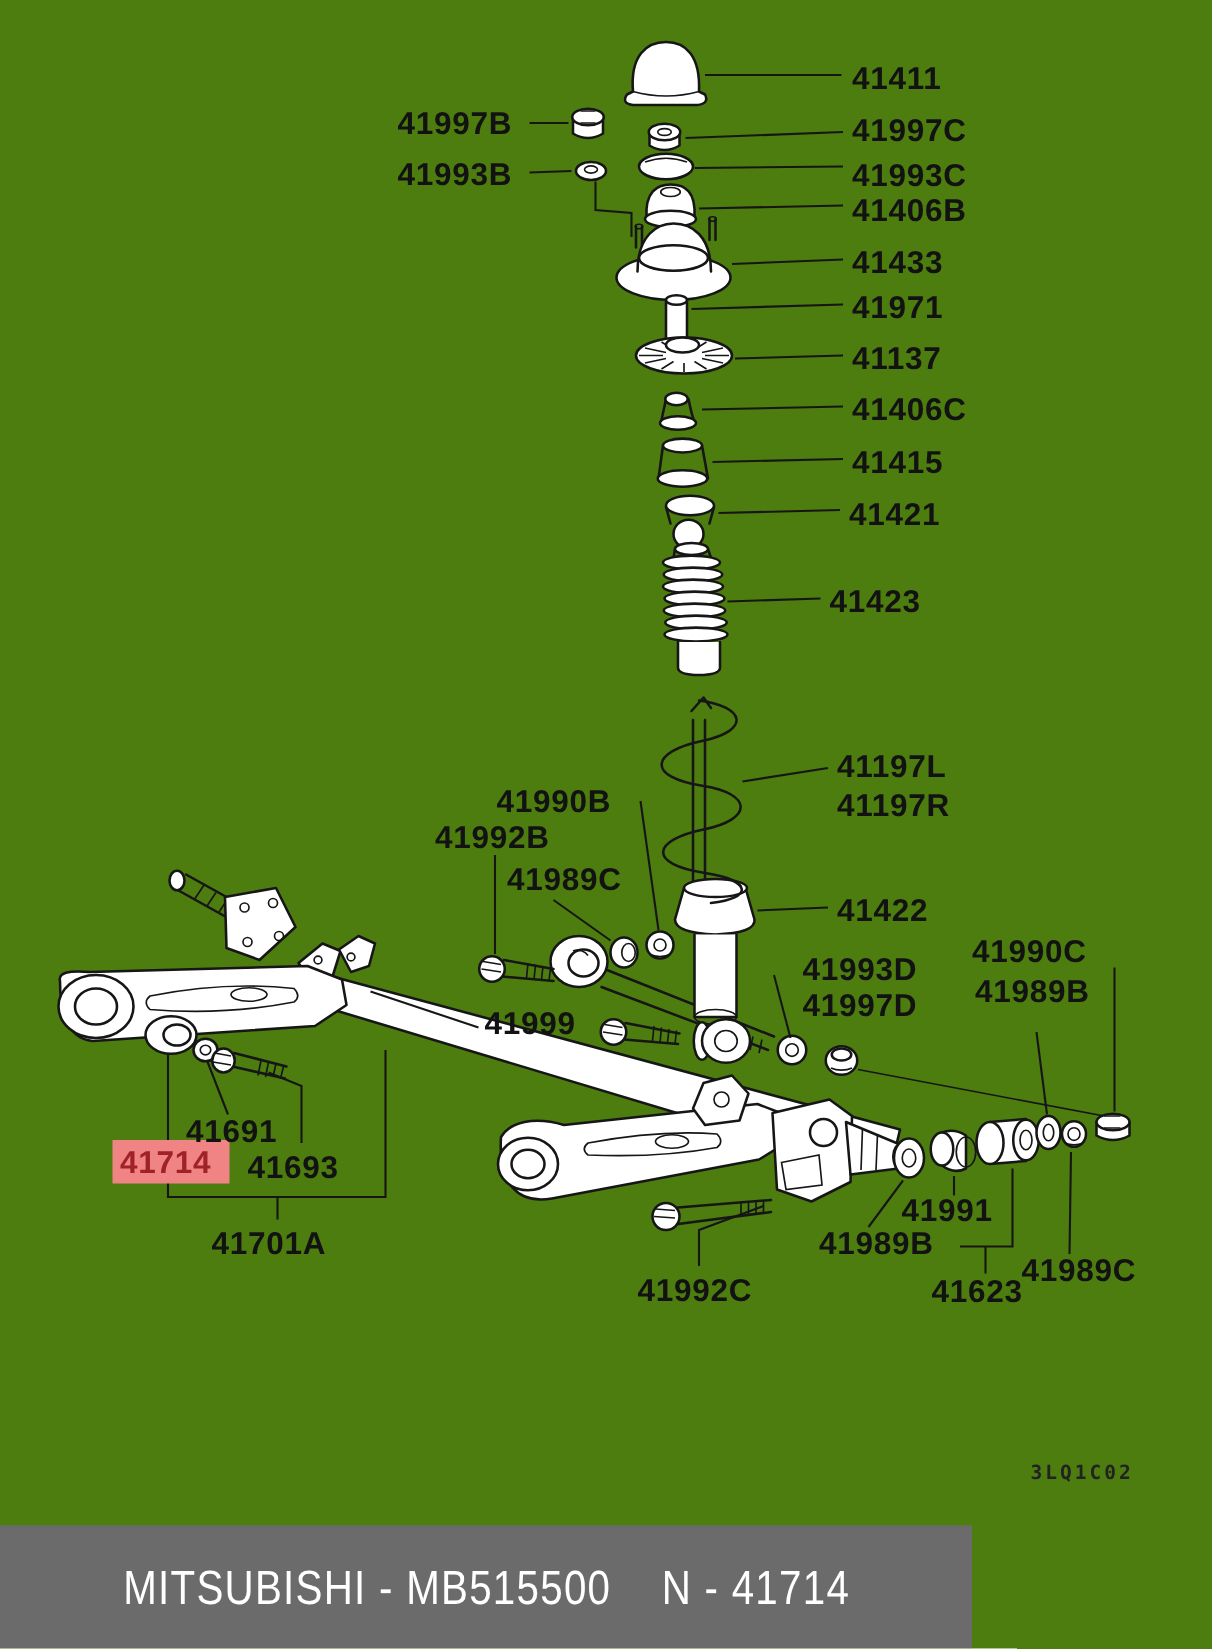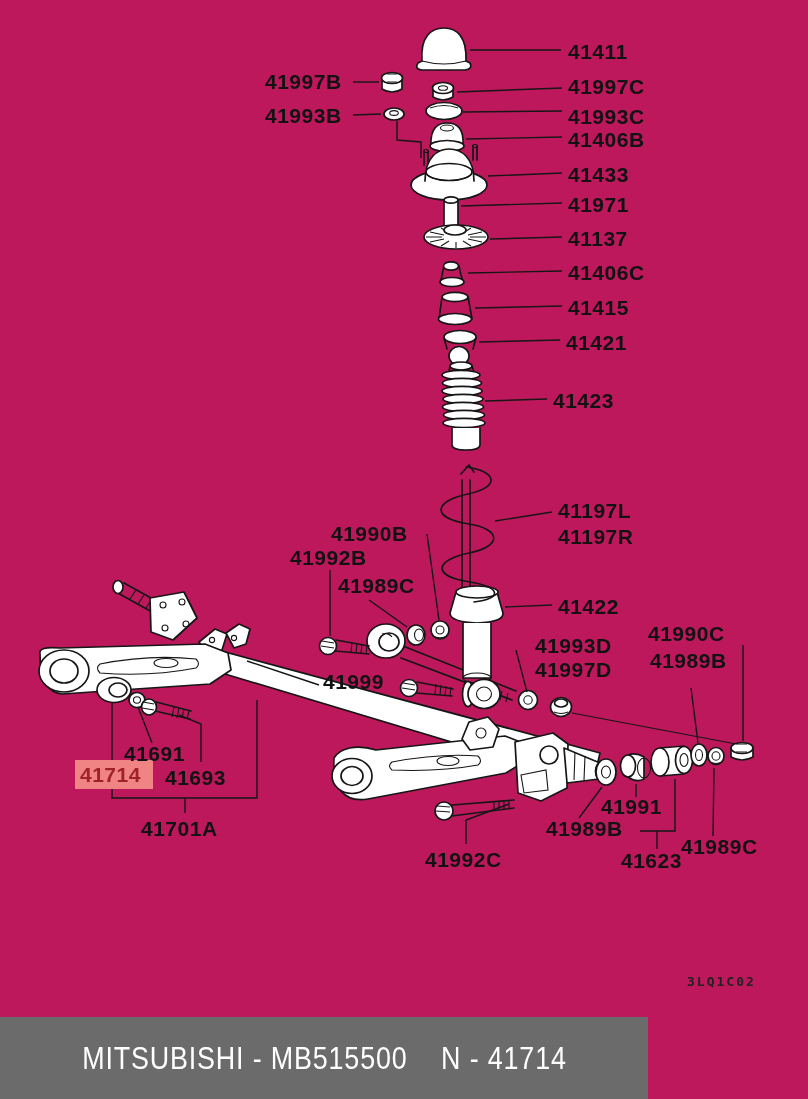--- a/index.html
+++ b/index.html
@@ -1,16 +1,16 @@
 <!DOCTYPE html>
 <html style="--footer-bg: #6b6b6b; --hl-bg: #f08384; --hl-fg: #9e2227; --line: #161616;"><head>
 <meta charset="utf-8">
 <style>
   html,body{margin:0;padding:0;background:#fff;}
-  .page{position:relative;width:808px;height:1099px;background:#be185d;overflow:hidden;
+  .page{position:relative;width:808px;height:1099px;background:#4d7c0f;overflow:hidden;
         font-family:"Liberation Sans",sans-serif;}
   svg .st{stroke:var(--line,#161616);fill:none;stroke-width:1.7;stroke-linecap:round;stroke-linejoin:round;}
   svg .stf{stroke:var(--line,#161616);fill:#fff;stroke-width:1.7;stroke-linecap:round;stroke-linejoin:round;}
   svg .thin{stroke:var(--line,#161616);fill:none;stroke-width:1.1;}
   svg .ld{stroke:var(--line,#161616);fill:none;stroke-width:1.4;}
   svg text.lbl{font-family:"Liberation Sans",sans-serif;font-weight:bold;font-size:21px;
                letter-spacing:.5px;fill:#121212;}
   svg text.hl-txt{font-family:"Liberation Sans",sans-serif;font-weight:bold;font-size:21px;
                letter-spacing:.5px;fill:var(--hl-fg,#9e2227);}
   svg text.code{font-family:"DejaVu Sans Mono","Liberation Mono",monospace;font-weight:bold;

